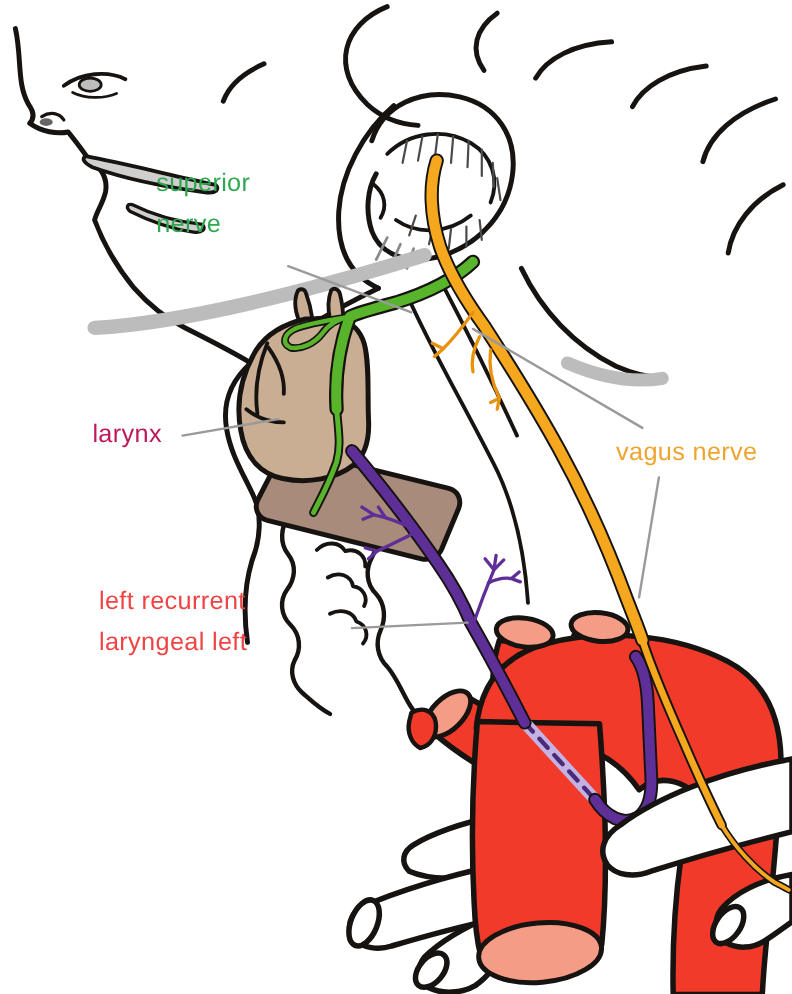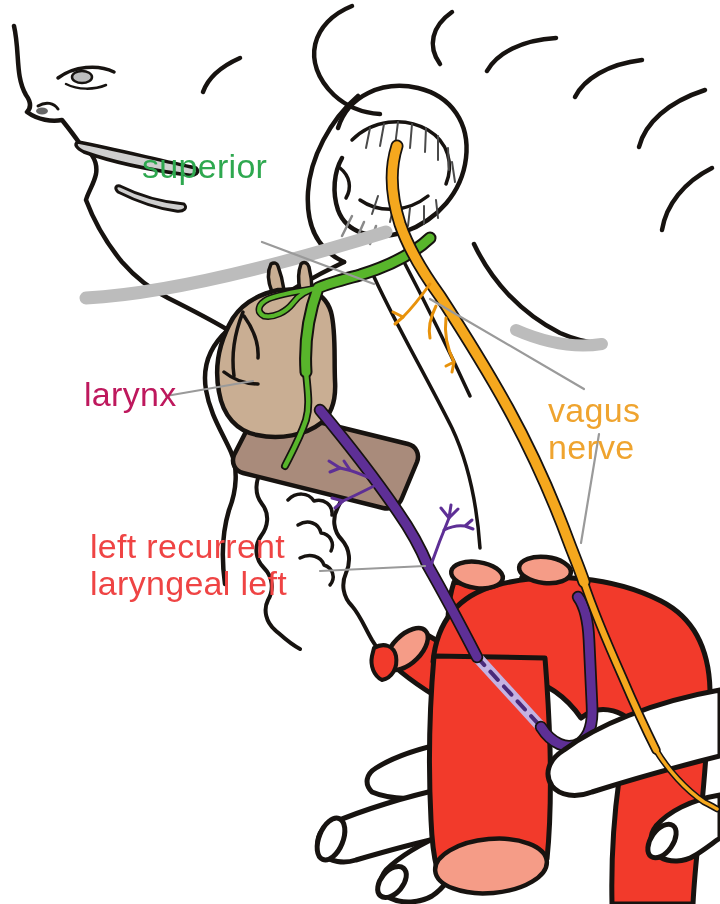--- a/index.html
+++ b/index.html
@@ -1,20 +1,20 @@
 <!DOCTYPE html>
 <html><head>
 <meta charset="utf-8">
 <style>
   html,body{margin:0;padding:0;background:#fff;}
   .stage{position:relative;width:720px;height:904px;background:#fff;overflow:hidden;
          font-family:"Liberation Sans",sans-serif;}
   svg{position:absolute;left:0;top:0;}
   svg path, svg ellipse, svg line{stroke-linecap:round;stroke-linejoin:round;}
-  .label{position:absolute;font-size:34px;line-height:37px;letter-spacing:.3px;}
+  .label{position:absolute;font-size:23px;line-height:37px;letter-spacing:.3px;}
 </style>
 </head>
 <body>
 
 <div class="stage">
 <svg width="720" height="904" viewBox="0 0 720 904">
 
   <g fill="none" stroke="#171310" stroke-width="4.5">
 
     <path d="M352,6 C312,22 300,62 334,95 C348,108 364,113 380,114"></path>
@@ -171,23 +171,24 @@
     <line x1="262" y1="242" x2="374" y2="284" stroke="#9a9a9a"></line>
     <line x1="166" y1="396" x2="253" y2="381"></line>
     <line x1="584" y1="389" x2="430" y2="299"></line>
     <line x1="599" y1="434" x2="581" y2="543"></line>
     <line x1="320" y1="571" x2="425" y2="566"></line>
   </g>
 </svg>
 
   <div class="label" style="left:142px;top:148px;color:#2ea84f">
     <div>superior</div>
+    <div>nerve</div>
   </div>
 
   <div class="label" style="left:84px;top:376px;color:#be185d">larynx</div>
 
-  <div class="label" style="left:548px;top:392px;color:#efa42f">vagus nerve</div>
+  <div class="label" style="left:560px;top:392px;color:#efa42f">vagus nerve</div>
 
   <div class="label" style="left:90px;top:528px;color:#ef4444">
     <div>left recurrent</div>
     <div>laryngeal left</div>
   </div>
 </div>
 
 </body></html>

